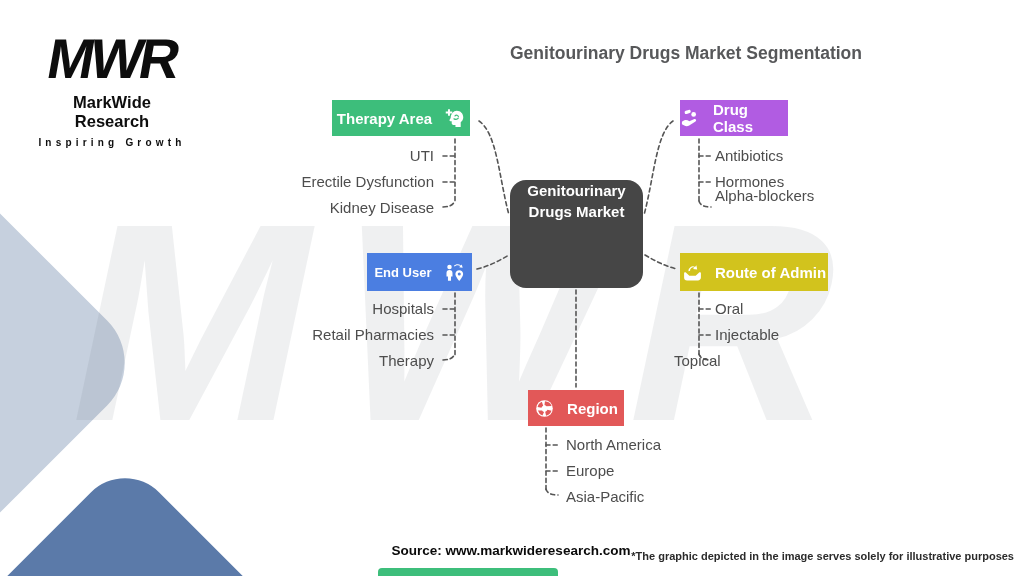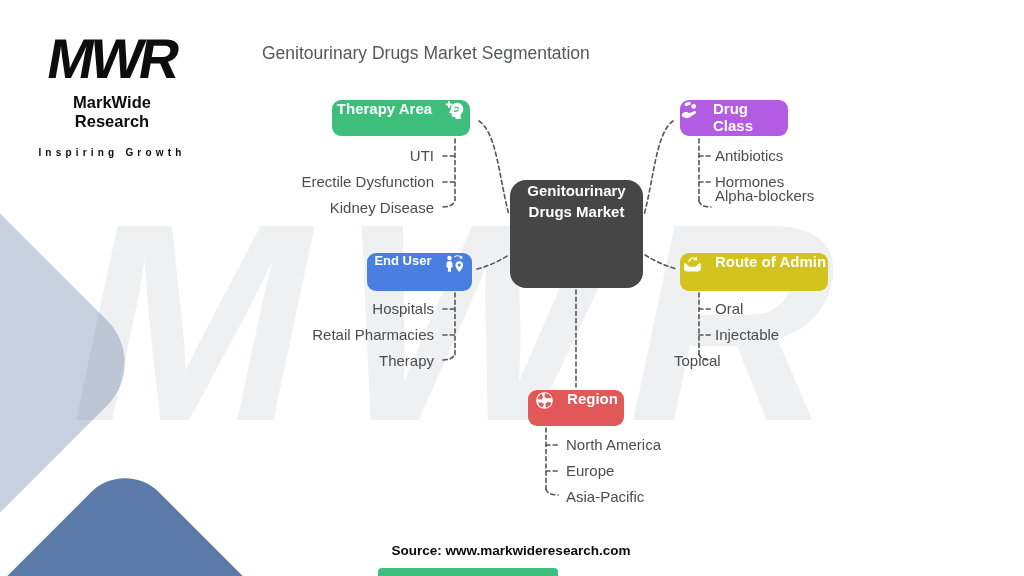--- a/index.html
+++ b/index.html
@@ -13,28 +13,28 @@
                  background:#5b7aa9; border-radius:48px; transform:rotate(45deg); z-index:1; }
   .watermark   { position:absolute; left:78px; top:182px; font-size:282px; font-weight:900;
                  letter-spacing:28px; line-height:282px; color:rgba(100,106,118,0.10);
                  transform:skewX(-12deg); white-space:nowrap; z-index:2; }
 
   
   .logo { position:absolute; left:34px; top:34px; width:156px; text-align:center; color:#0d0d0d; z-index:4; }
   .logo-mark { display:inline-block; font-size:56px; font-weight:900; letter-spacing:-4px;
                line-height:0.9; transform:skewX(-10deg); }
   .logo-name { font-size:16.5px; font-weight:800; margin-top:9px; }
-  .logo-tagline { font-size:10px; font-weight:700; letter-spacing:4.2px; margin-top:16px; }
+  .logo-tagline { font-size:10px; font-weight:700; letter-spacing:4.2px; margin-top:6px; }
 
-  .title { position:absolute; left:262px; top:43px; width:600px; text-align:left;
-           font-size:17.5px; font-weight:normal; color:#57585a; z-index:4; }
+  .title { position:absolute; left:262px; top:43px; width:600px; text-align:right;
+           font-size:17.5px; font-weight:bold; color:#57585a; z-index:4; }
 
   
-  .badge { position:absolute; display:flex; justify-content:center; gap:12px;
-           color:#fff; font-weight:bold; font-size:15px; border-radius:9px; z-index:5; }
+  .badge { position:absolute; display:flex; align-items:center; justify-content:center; gap:12px;
+           color:#fff; font-weight:bold; font-size:15px; border-radius:0; z-index:5; }
   .badge svg { width:21px; height:21px; flex:0 0 auto; display:block; }
   .b-therapy { left:332px; top:100px; width:138px; height:36px; background:#3dbe7b; }
   .b-drug    { left:680px; top:100px; width:108px; height:36px; background:#b15ce2; }
   .b-enduser { left:367px; top:253px; width:105px; height:38px; background:#4b7ee1; font-size:13px; }
   .b-route   { left:680px; top:253px; width:148px; height:38px; background:#d2c31d; }
   .b-region  { left:528px; top:390px; width:96px;  height:36px; background:#e25858; }
 
   
   .center-box { position:absolute; left:510px; top:180px; width:133px; height:108px;
                 background:#464646; border-radius:16px; color:#fff; font-weight:bold;
@@ -174,15 +174,16 @@
 
   <div class="item" style="left:715px; top:300px;">Oral</div>
   <div class="item" style="left:715px; top:326px;">Injectable</div>
   <div class="item" style="left:674px; top:352px;">Topical</div>
 
   <div class="item" style="left:566px; top:436px;">North America</div>
   <div class="item" style="left:566px; top:462px;">Europe</div>
   <div class="item" style="left:566px; top:488px;">Asia-Pacific</div>
 
   <div class="source">Source: www.markwideresearch.com</div>
+  <div class="disclaimer">*The graphic depicted in the image serves solely for illustrative purposes</div>
   <div class="green-strip"></div>
 
 </div>
 
 </body></html>

